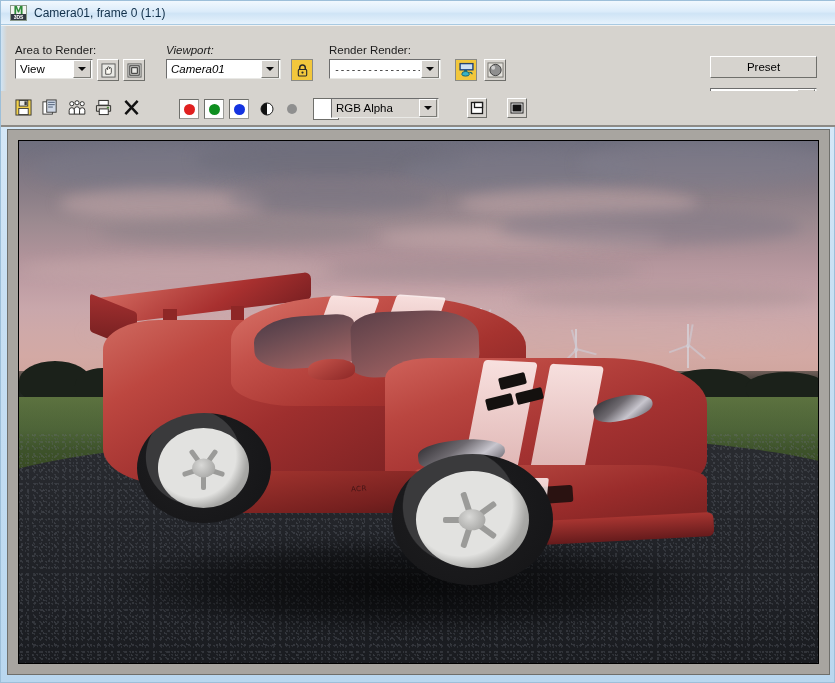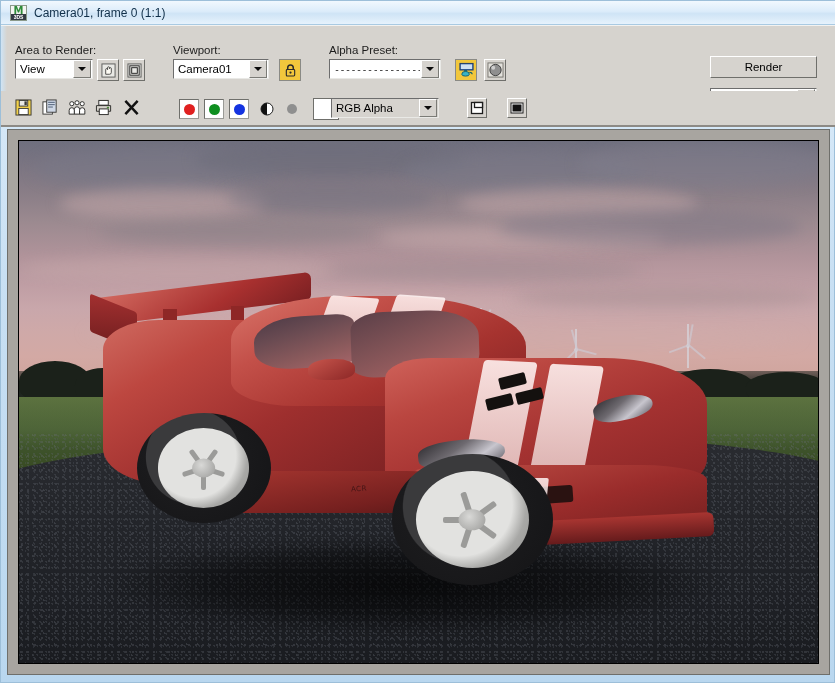--- a/index.html
+++ b/index.html
@@ -312,41 +312,41 @@
         <div class="tbtn">
           <svg width="15" height="15" viewBox="0 0 16 16">
             <rect x="1" y="1" width="14" height="14" fill="#e8e8e4" stroke="#5a5a58"></rect>
             <rect x="3" y="3" width="10" height="10" fill="none" stroke="#222"></rect>
             <rect x="5" y="5" width="6" height="6" fill="none" stroke="#222"></rect>
           </svg>
         </div>
       </div>
     </div>
 
-    <div class="fieldgroup" style="left:172px;top:18px;">
+    <div class="fieldgroup" style="left:165px;top:18px;font-style:italic;">
       <span class="fg-label">Viewport:</span>
       <div class="fg-row">
-        <div class="combo" style="width:96px;">
+        <div class="combo" style="width:115px;">
           <div class="cval">Camera01</div>
           <div class="carrow">
               <i></i>
             </div>
         </div>
         <div class="tbtn on" style="margin-left:6px;">
           <svg width="13" height="14" viewBox="0 0 14 15">
             <path d="M4 7 V5 a3 3 0 0 1 6 0 V7" fill="none" stroke="#2b2b2b" stroke-width="1.6"></path>
             <rect x="2.5" y="7" width="9" height="7" rx="1" fill="#f2c73c" stroke="#2b2b2b" stroke-width="1.2"></rect>
             <circle cx="7" cy="10.3" r="1.2" fill="#2b2b2b"></circle>
           </svg>
         </div>
       </div>
     </div>
 
     <div class="fieldgroup" style="left:328px;top:18px;">
-      <span class="fg-label">Alpha Preset:</span>
+      <span class="fg-label">Render Render:</span>
       <div class="fg-row">
         <div class="combo" style="width:112px;">
           <div class="cval dashline">--------------------------------</div>
           <div class="carrow">
               <i></i>
             </div>
         </div>
         <div class="tbtn on" style="margin-left:10px;">
           <svg width="17" height="16" viewBox="0 0 18 17">
             <rect x="2" y="1.5" width="14" height="7" fill="#2e5ea8" stroke="#1d3c6e"></rect>
@@ -359,21 +359,21 @@
         <div class="tbtn" style="margin-left:3px;">
           <svg width="17" height="16" viewBox="0 0 18 17">
             <rect x="1" y="1" width="16" height="15" fill="#e3e1dc" stroke="#76746f"></rect>
             <circle cx="9" cy="8.5" r="6" fill="#8f8f8f" stroke="#3a3a3a"></circle>
             <circle cx="6.6" cy="6.2" r="2.1" fill="#d8d8d8" opacity=".85"></circle>
           </svg>
         </div>
       </div>
     </div>
 
-    <div class="btn3d" style="position:absolute;left:709px;top:30px;width:107px;height:22px;">Render</div>
+    <div class="btn3d" style="position:absolute;left:709px;top:30px;width:107px;height:22px;">Preset</div>
 
     <div class="combo" style="position:absolute;left:709px;top:62px;width:107px;">
       <div class="cval">Production</div>
       <div class="carrow">
           <i></i>
         </div>
     </div>
   </div>
 
 

